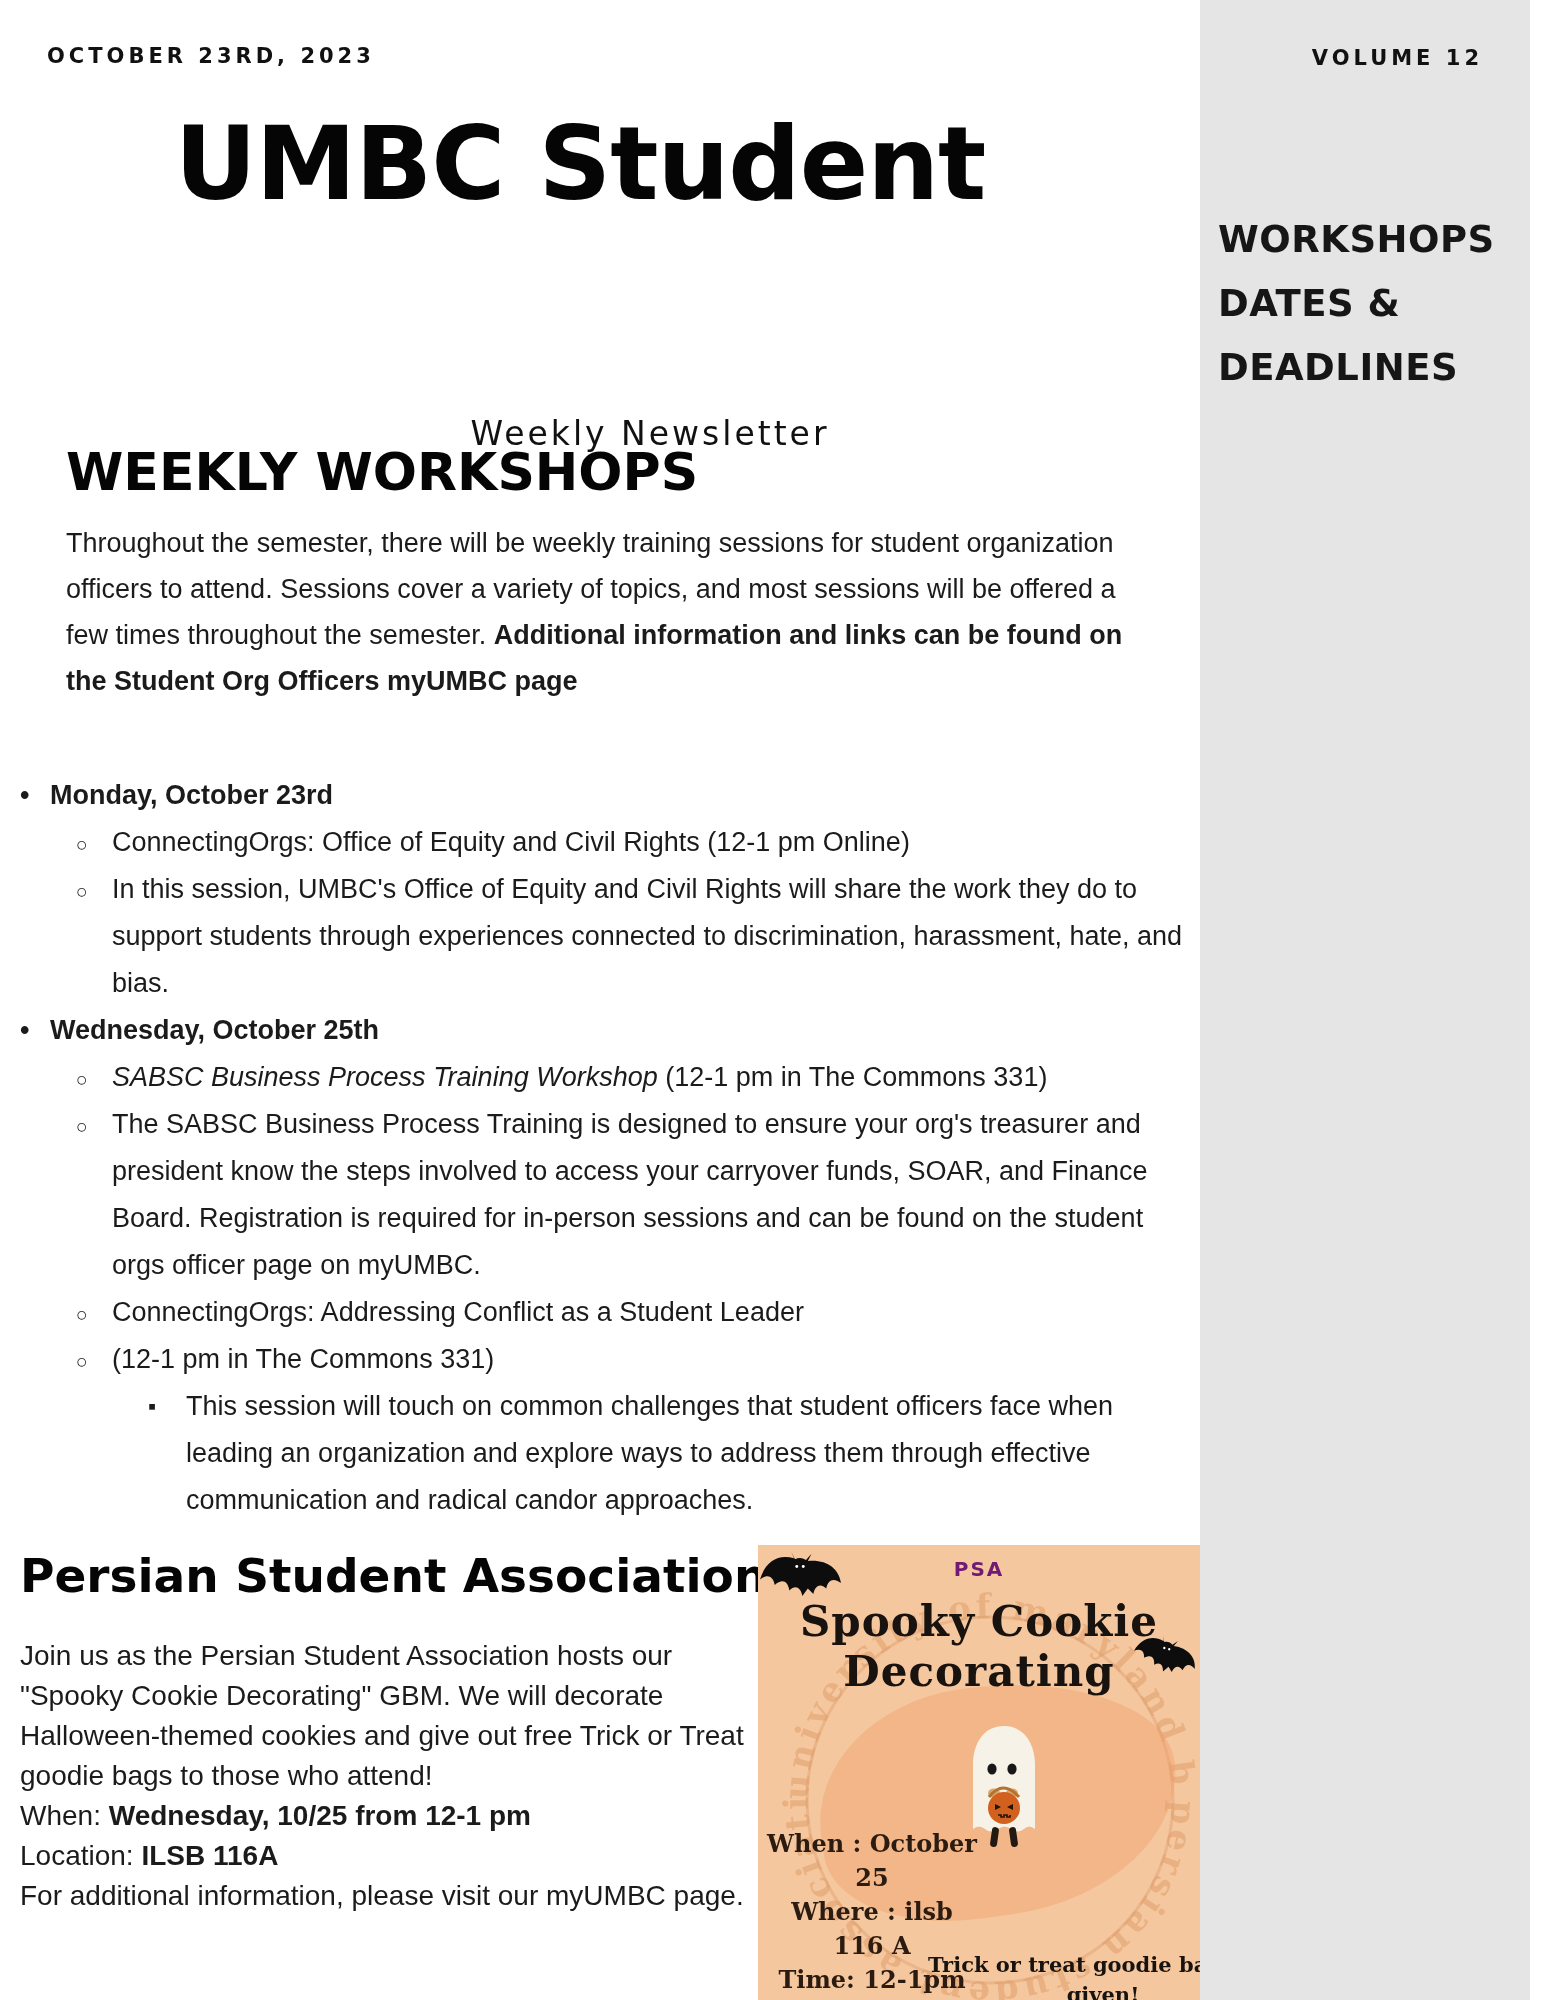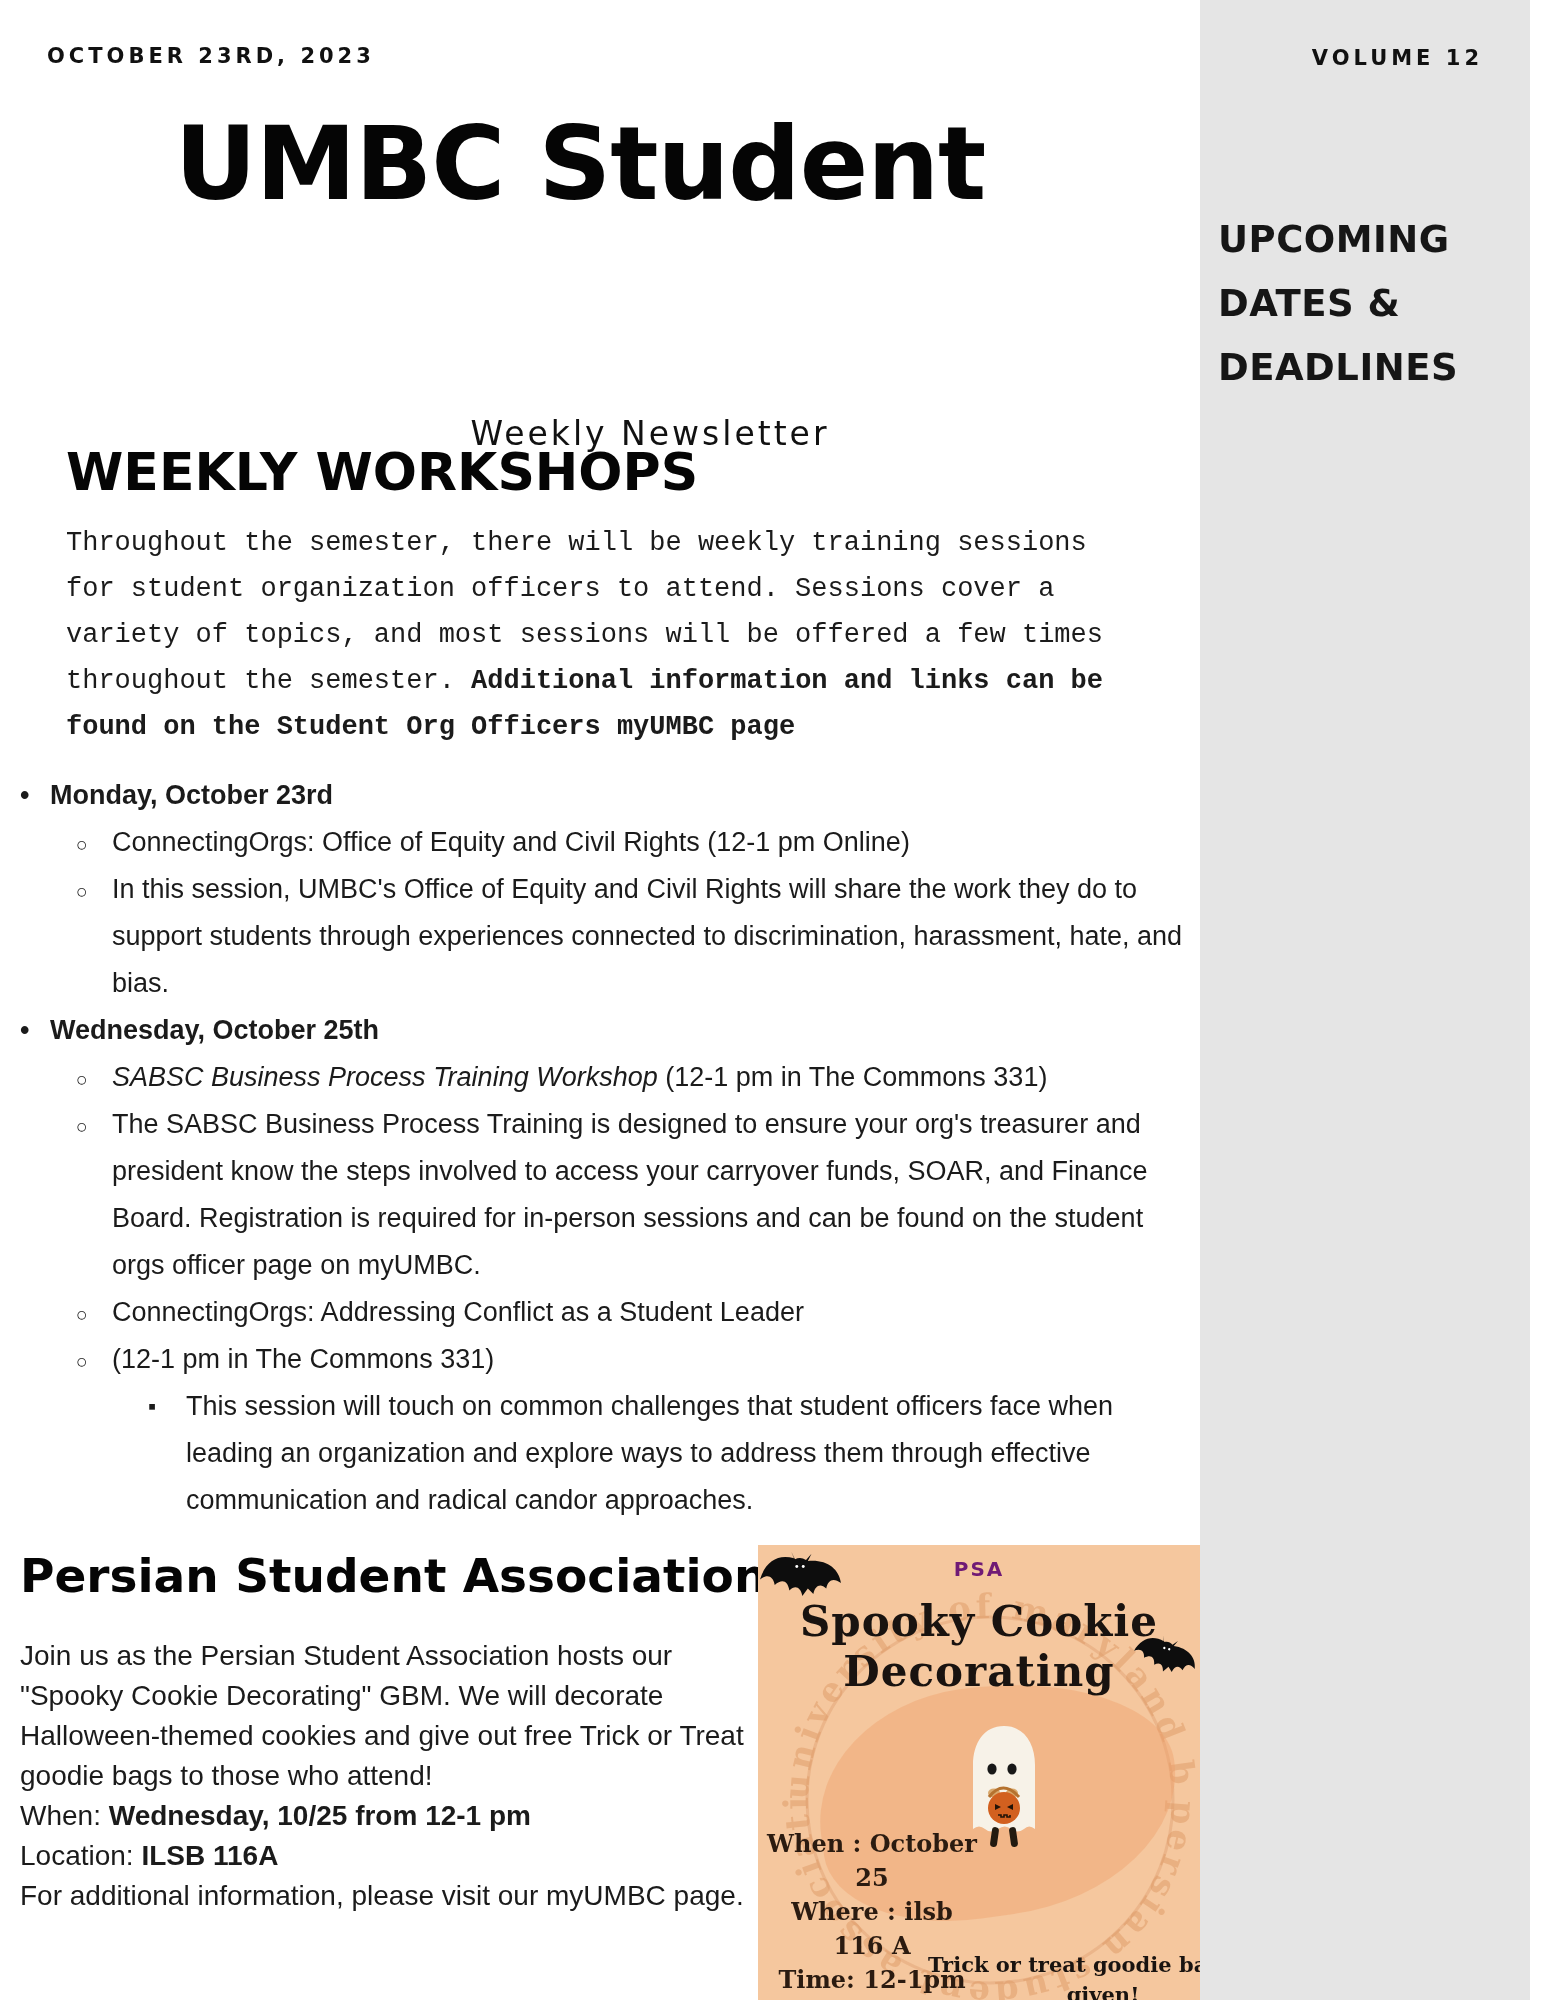--- a/index.html
+++ b/index.html
@@ -12,21 +12,21 @@
   
   .title{position:absolute;left:0;top:116px;width:1160px;text-align:center;
          font-family:"DejaVu Sans",sans-serif;font-weight:700;font-size:101px;
          line-height:96px;letter-spacing:-1px;color:#050505;}
   .subtitle{position:absolute;left:0;top:374px;width:1300px;text-align:center;
          font-family:"DejaVu Sans",sans-serif;font-size:33px;letter-spacing:3px;color:#111;margin-top:40px;}
 
   
   .section-heading{position:absolute;left:66px;top:442px;font-family:"DejaVu Sans",sans-serif;
          font-weight:800;font-size:52px;letter-spacing:0px;color:#050505;}
-  .intro{position:absolute;left:66px;top:520px;width:1075px;font-size:27px;line-height:46px;font-family:Liberation Mono, monospace;}
+  .intro{position:absolute;left:66px;top:520px;width:1075px;font-size:27px;line-height:46px;}
   .intro b{font-weight:700;}
 
   .bullets{position:absolute;left:18px;top:772px;width:1165px;font-size:27px;line-height:47px;}
   .row{position:relative;}
   .row.l1{padding-left:32px;font-weight:700;}
   .row.l1::before{content:"\2022";position:absolute;left:2px;top:0;}
   .row.l2{padding-left:94px;font-weight:400;}
   .row.l2::before{content:"\25CB";position:absolute;left:58px;top:2px;font-size:0.72em;}
   .row.l3{padding-left:168px;font-weight:400;}
   .row.l3::before{content:"\25AA";position:absolute;left:130px;top:0;font-size:0.85em;}
@@ -169,19 +169,19 @@
 
     <div class="flyer-footer">
       <span class="nowrap">Trick or treat goodie bags will be</span>
       <span>given!</span>
     </div>
   </div>
 
   <div class="sidebar">
     <div class="volume">VOLUME 12</div>
     <div class="sidebar-heading">
-      <div>UPCOMING</div>
+      <div>WORKSHOPS</div>
       <div>DATES &amp;</div>
       <div>DEADLINES</div>
     </div>
   </div>
 
 </div>
 
 </body></html>

